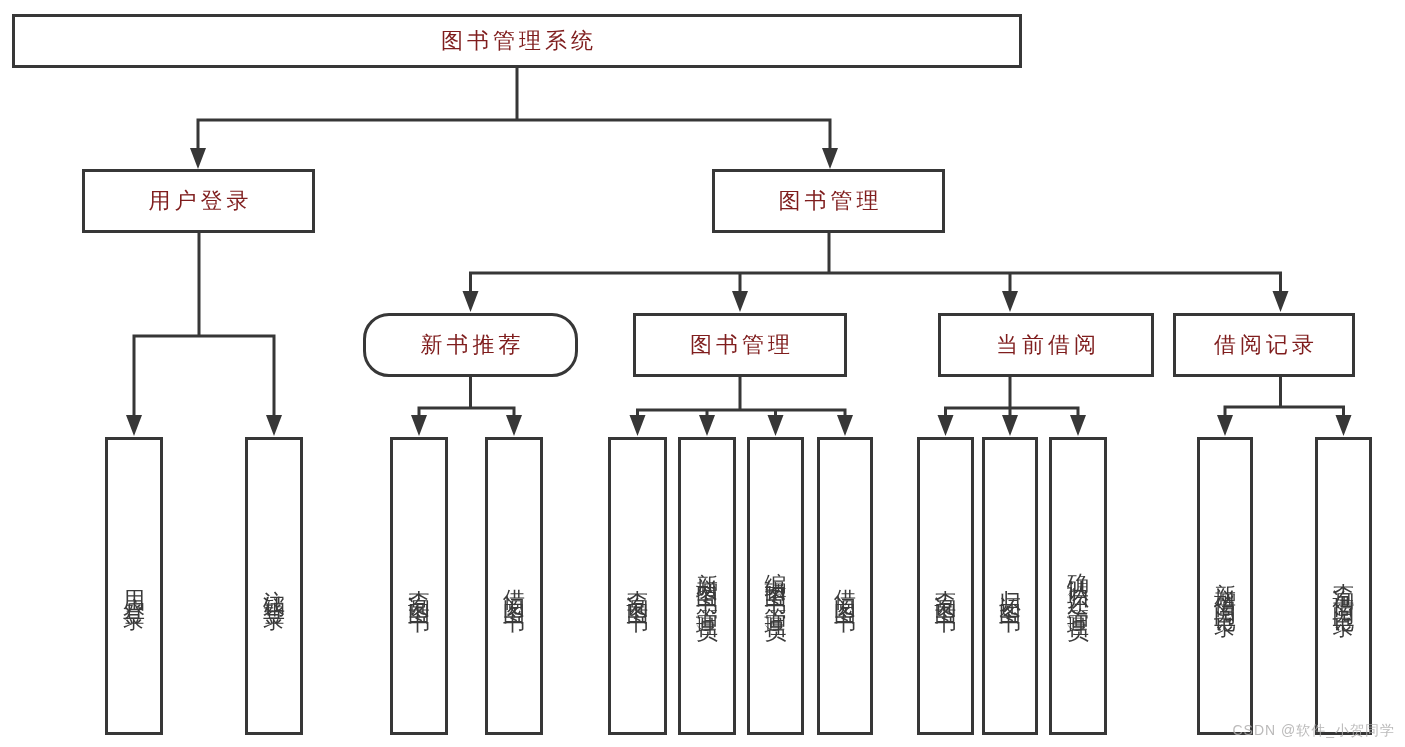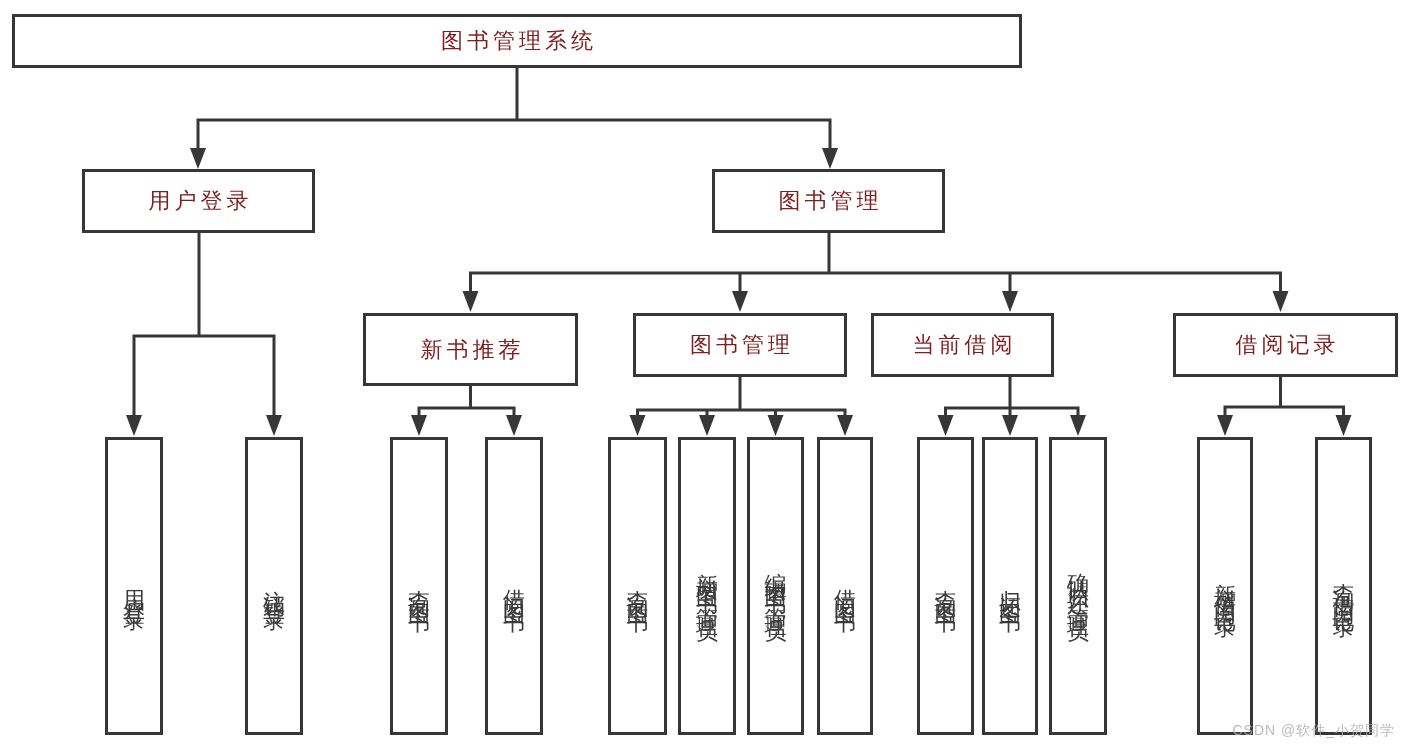--- a/index.html
+++ b/index.html
@@ -43,24 +43,24 @@
     font-size:14px;
     color:rgba(175,174,174,0.85);
     letter-spacing:1px;
     z-index:10;
     white-space:nowrap;
   }
   
   #root          {left:12px;  top:14px;  width:1010px; height:54px;}
   #user-login    {left:82px;  top:169px; width:233px;  height:64px;}
   #book-mgmt     {left:712px; top:169px; width:233px;  height:64px;}
-  #new-book-rec  {left:363px; top:313px; width:215px;  height:73px;}
+  #new-book-rec  {left:363px; top:313px; width:215px;  height:64px;border-radius:26px;}
   #book-borrow   {left:633px; top:313px; width:214px;  height:64px;}
-  #current-borrow{left:871px; top:313px; width:183px;  height:64px;}
-  #borrow-record {left:1173px;top:313px; width:225px;  height:64px;}
+  #current-borrow{left:938px; top:313px; width:216px;  height:64px;}
+  #borrow-record {left:1173px;top:313px; width:182px;  height:64px;}
   .leaf{top:437px;height:298px;}
   #lf-user-login    {left:105px;  width:58px;}
   #lf-logout        {left:245px;  width:58px;}
   #lf-query-rec     {left:390px;  width:58px;}
   #lf-borrow-rec    {left:485px;  width:58px;}
   #lf-query-bb      {left:608px;  width:59px;}
   #lf-add-book      {left:678px;  width:58px;}
   #lf-edit-book     {left:747px;  width:57px;}
   #lf-borrow-bb     {left:817px;  width:56px;}
   #lf-query-cur     {left:917px;  width:57px;}

